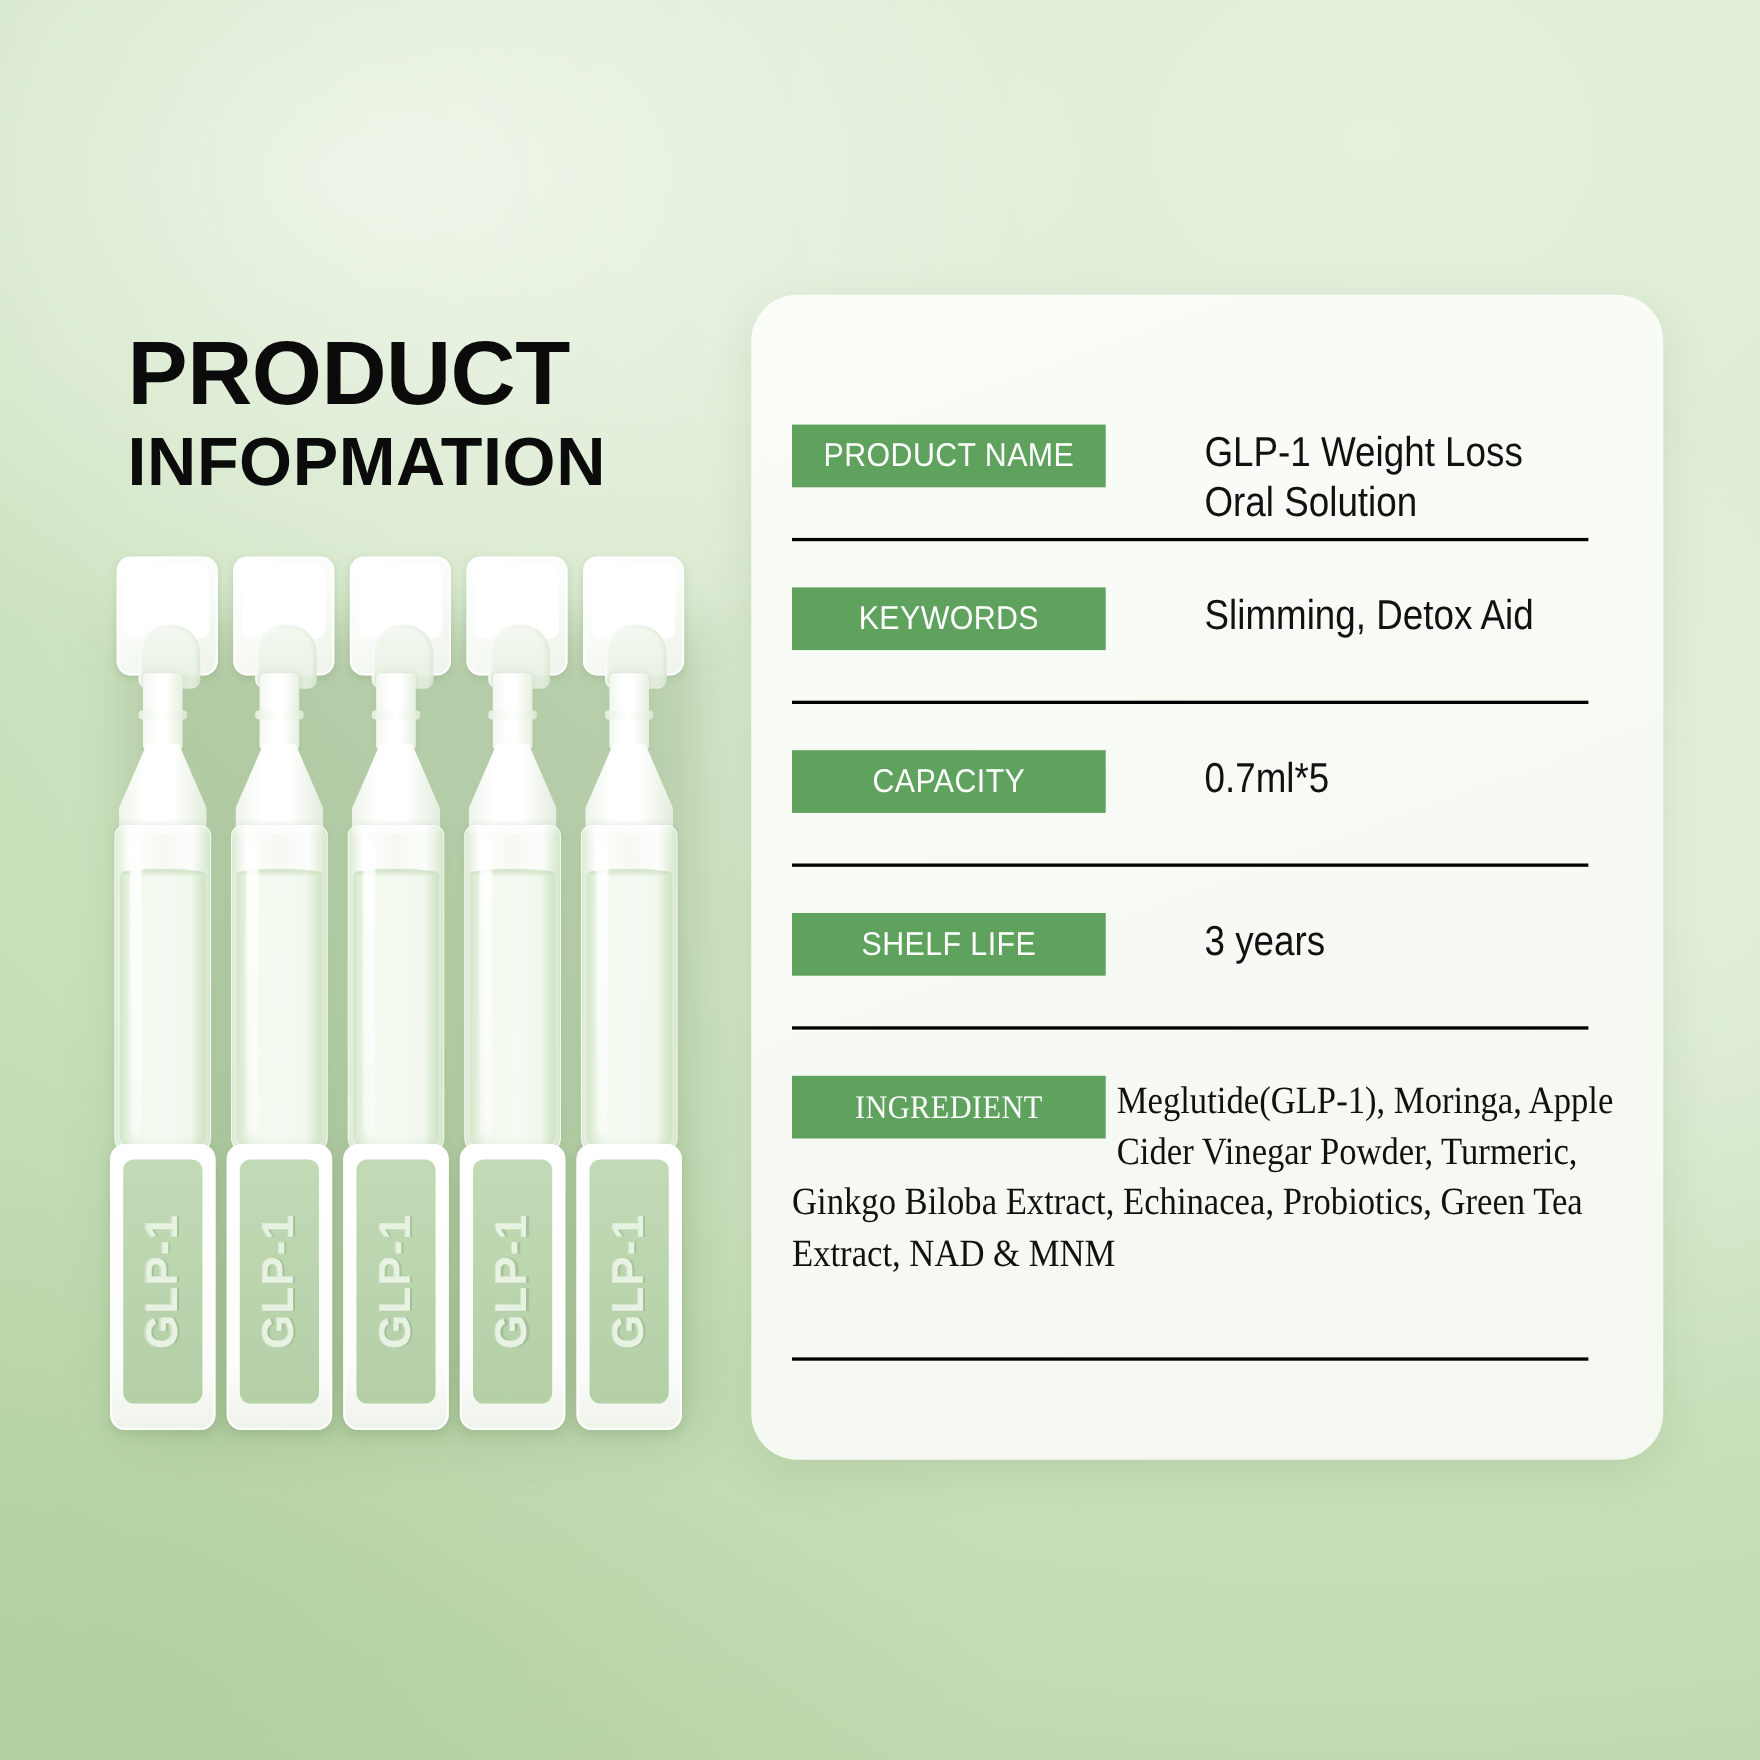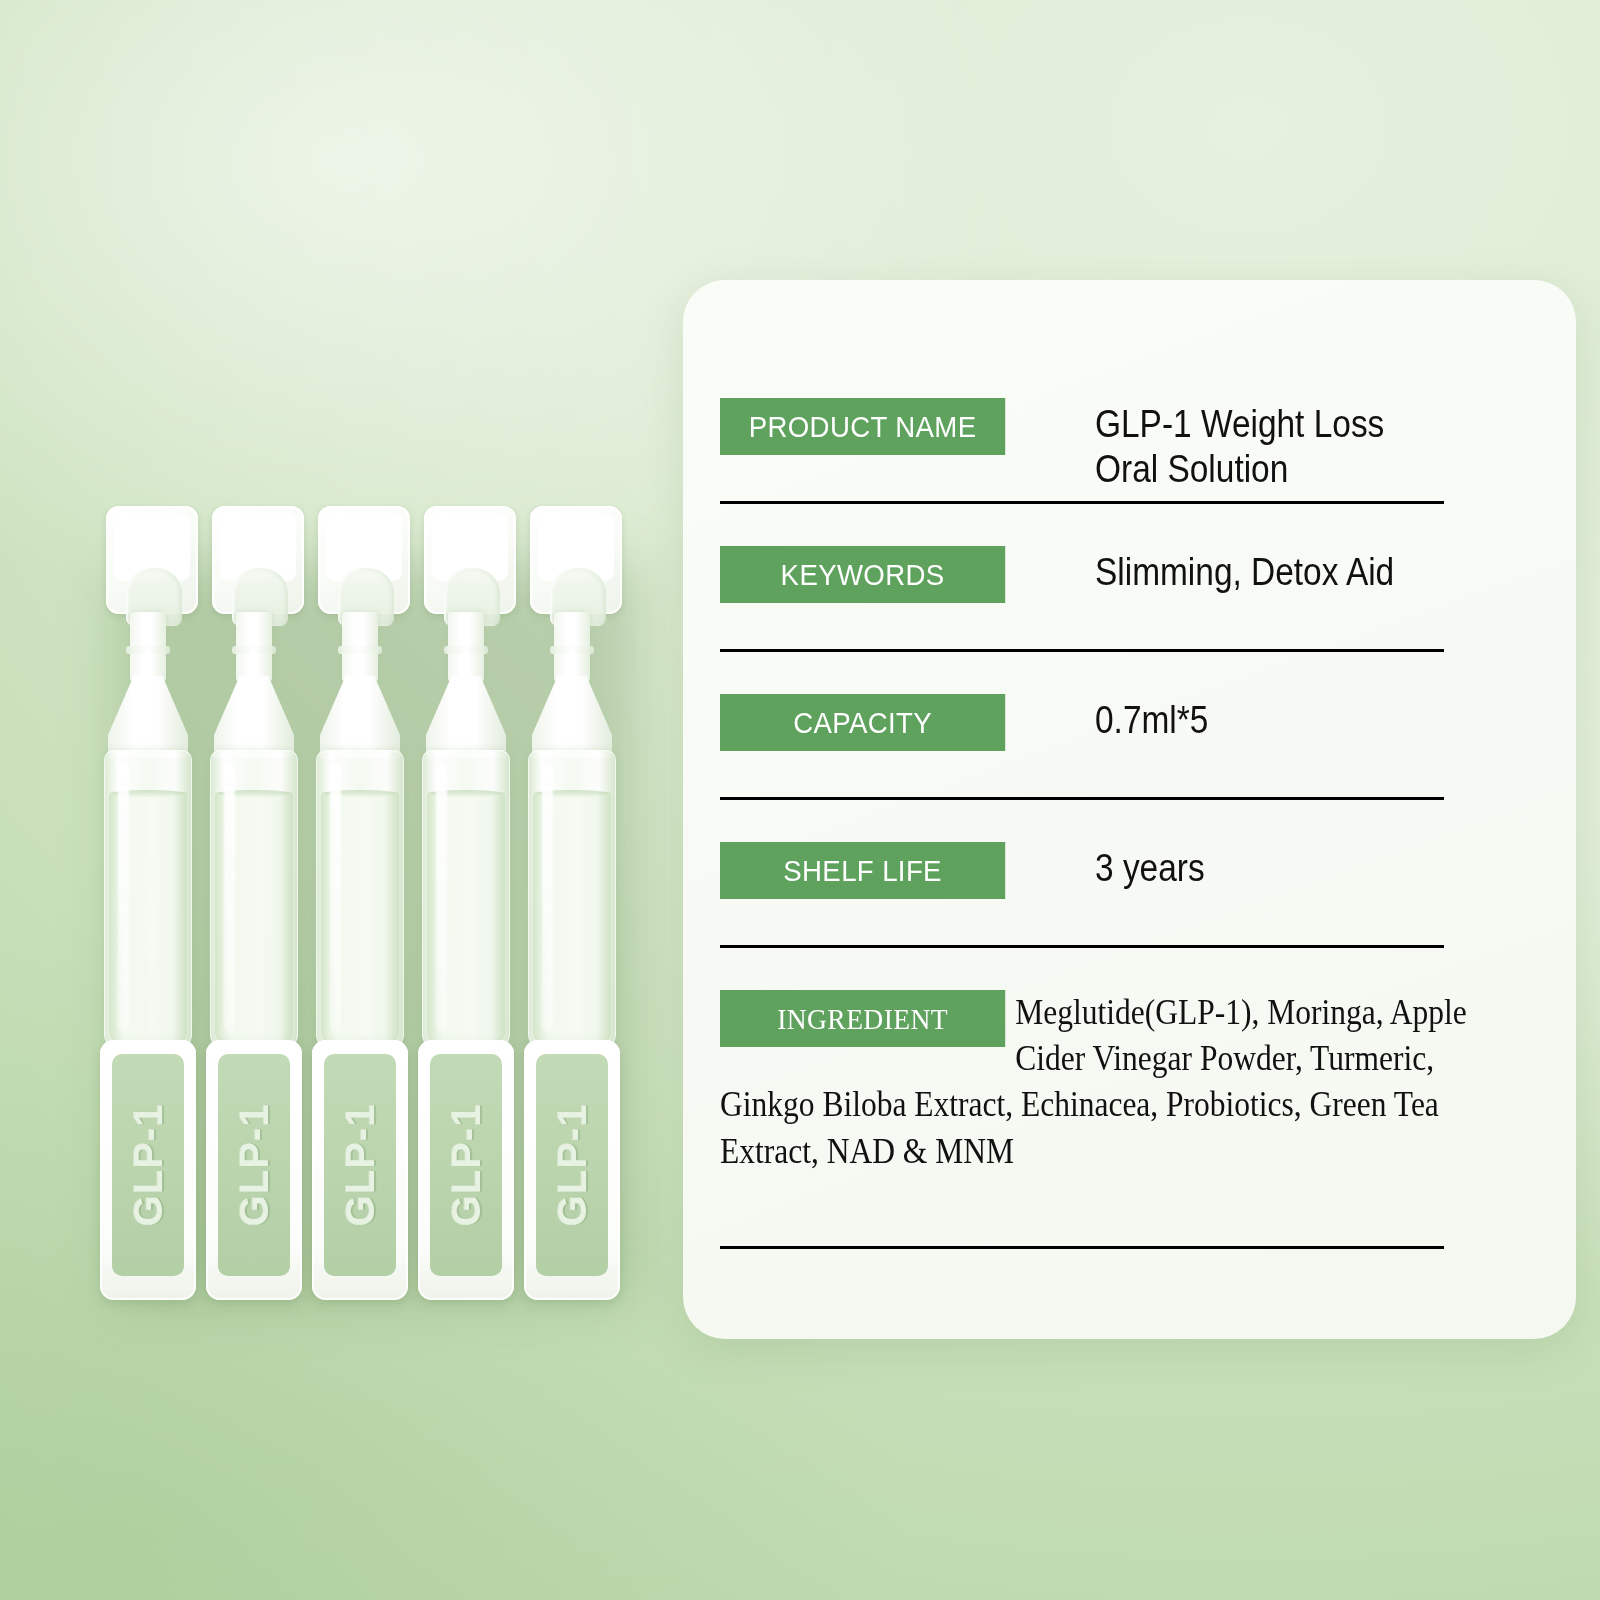--- a/index.html
+++ b/index.html
@@ -174,22 +174,22 @@
     transform:translate(-50%,-50%) rotate(-90deg);
     white-space:nowrap;
     font-size:40px; font-weight:700;
     letter-spacing:1px;
     color:#E8F2E2;
     text-shadow:0 2px 1px rgba(120,155,105,.35), 0 -1px 0 rgba(255,255,255,.35);
   }
 
   
   .card{
-    position:absolute; left:683px; top:280px;
-    width:893px; height:1059px;
+    position:absolute; left:683px; top:268px;
+    width:829px; height:1059px;
     background:linear-gradient(160deg,#FAFCF8 0%,#F7FAF4 55%,#F4F8F0 100%);
     border-radius:42px;
     box-shadow:0 12px 40px rgba(110,145,95,.18);
     z-index:5;
     overflow:hidden;
   }
 
   .rows{
     position:absolute; left:37px; top:0; width:760px;
   }
@@ -260,20 +260,22 @@
     transform-origin:left top;
     width:845px;
   }
 </style>
 </head>
 <body>
 
 <div id="page">
 
   <div class="headline">
+    <span class="l1">PRODUCT</span>
+    <span class="l2">INFOPMATION</span>
   </div>
 
   <div class="amp-group">
     <div class="amp-shadow"></div>
 
     <div class="amp a0">
       <div class="cap">
         <div class="cap-inner"></div>
         <div class="cap-bell"></div>
       </div>

